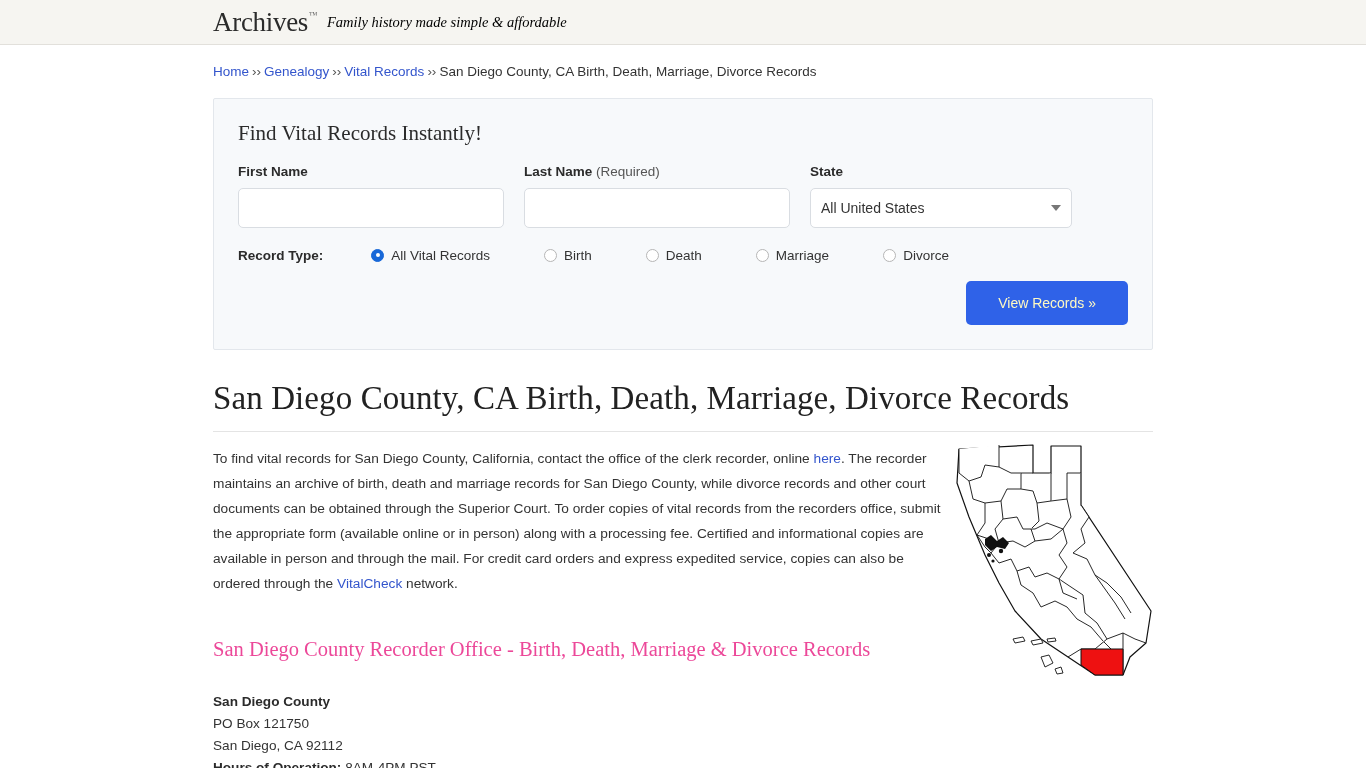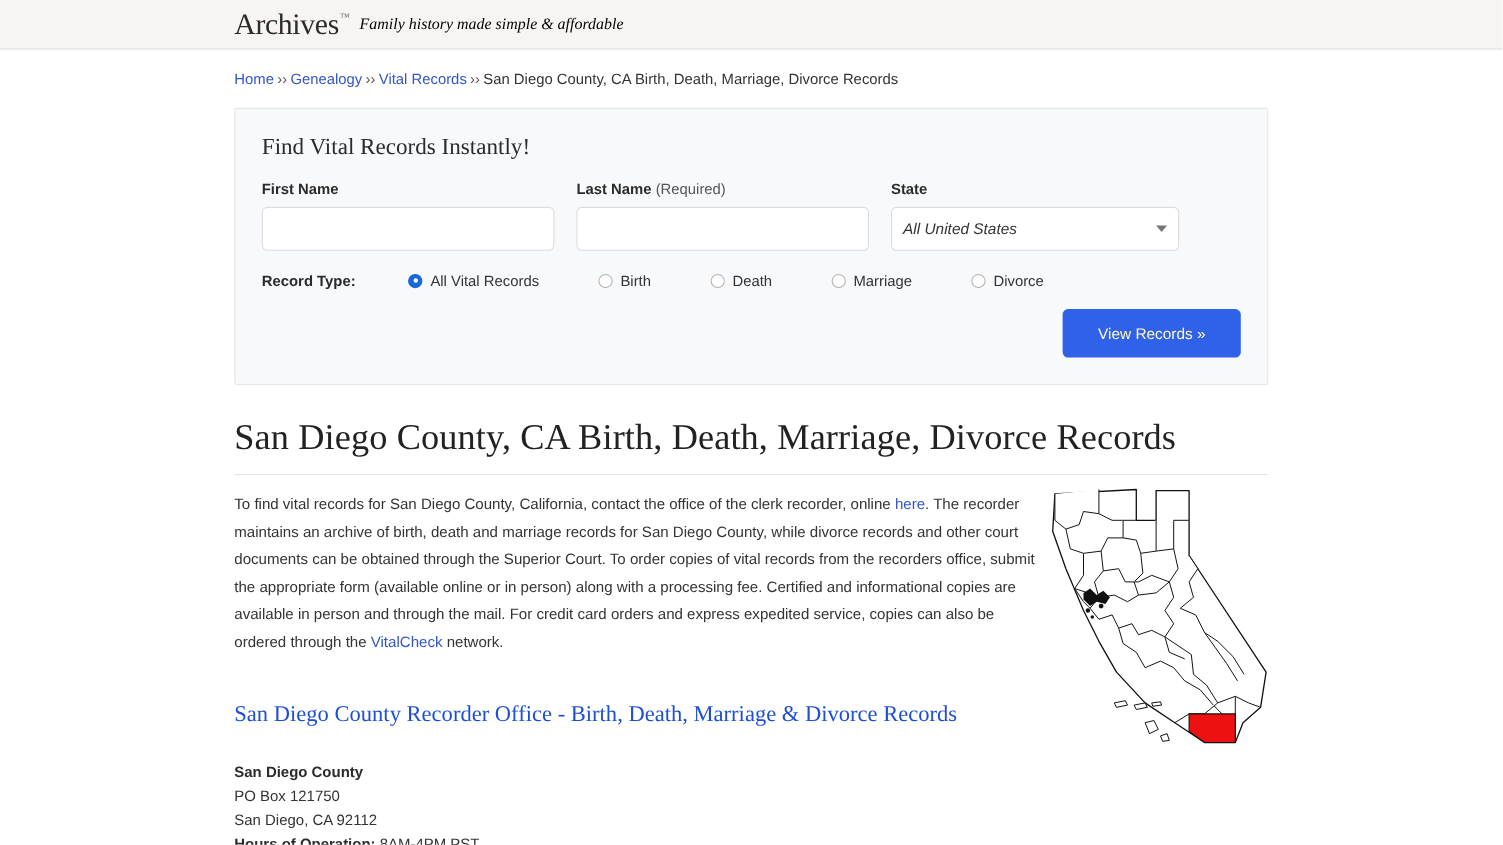--- a/index.html
+++ b/index.html
@@ -149,21 +149,21 @@
     height: 40px;
     border: 1px solid #d9dde2;
     border-radius: 5px;
     background: #ffffff;
     font-size: 14px;
     padding: 0 10px;
     font-family: "Liberation Sans", sans-serif;
     color: #333333;
     outline: none;
   }
-  .select-wrap { position: relative; font-style: italic; }
+  .select-wrap { position: relative; }
   .select-input {
     height: 40px;
     width: 100%;
     border: 1px solid #d9dde2;
     border-radius: 5px;
     background: #ffffff;
     font-size: 14px;
     padding: 0 28px 0 10px;
     display: flex;
     align-items: center;
@@ -275,21 +275,21 @@
     right: -7px;
     top: -3px;
     width: 205px;
     height: 235px;
   }
 
   .section-heading {
     font-family: "Liberation Serif", serif;
     font-size: 20.5px;
     font-weight: normal;
-    color: #1d4ed8;
+    color: #ec4899;
     margin: 42px 0 0 0;
   }
 
   .address-block {
     margin-top: 30px;
     font-size: 13.6px;
     line-height: 22px;
     color: #333333;
   }
   .address-block .bold { font-weight: bold; color: #2b2b2b; }

